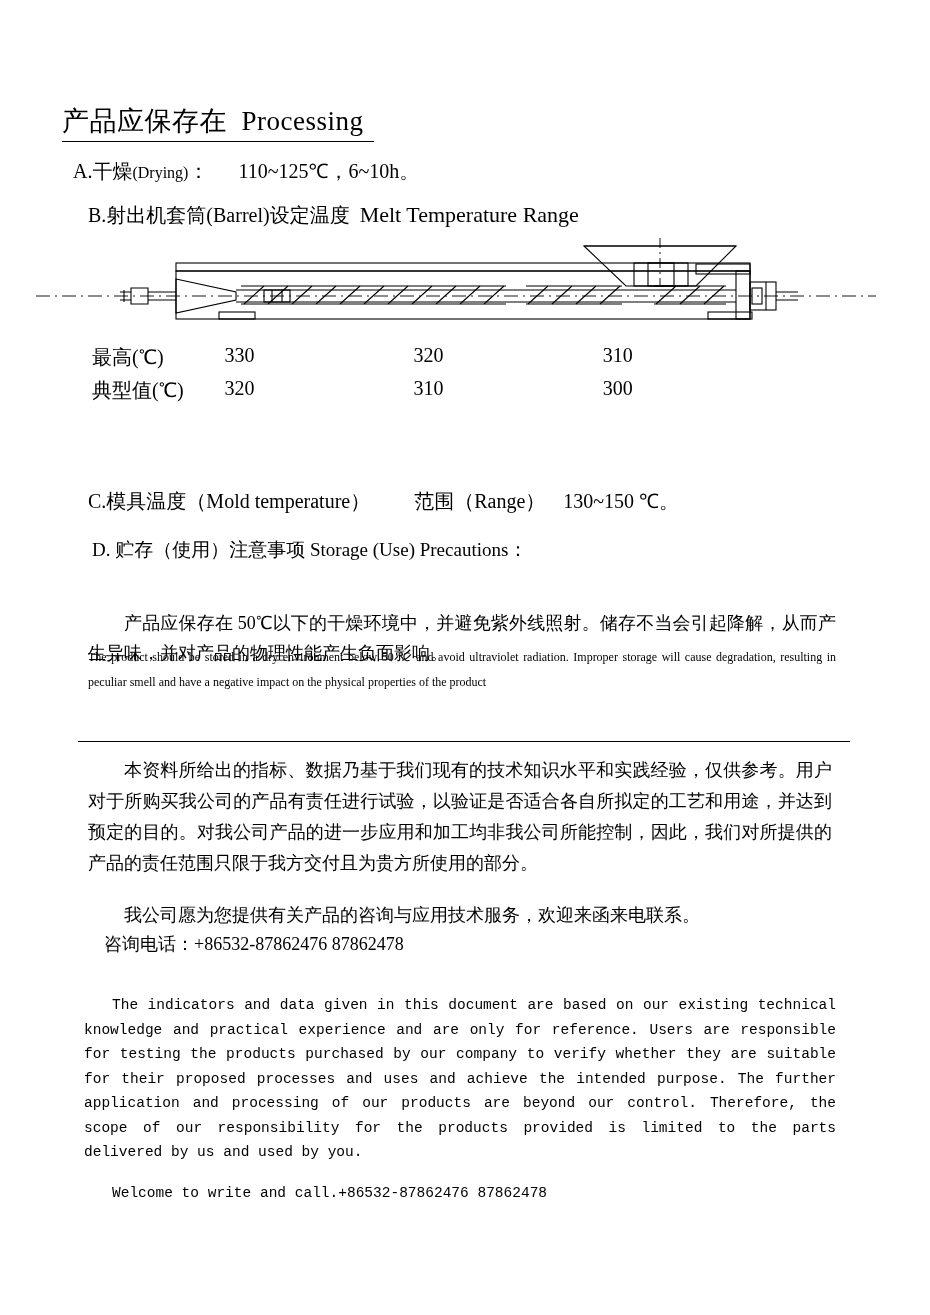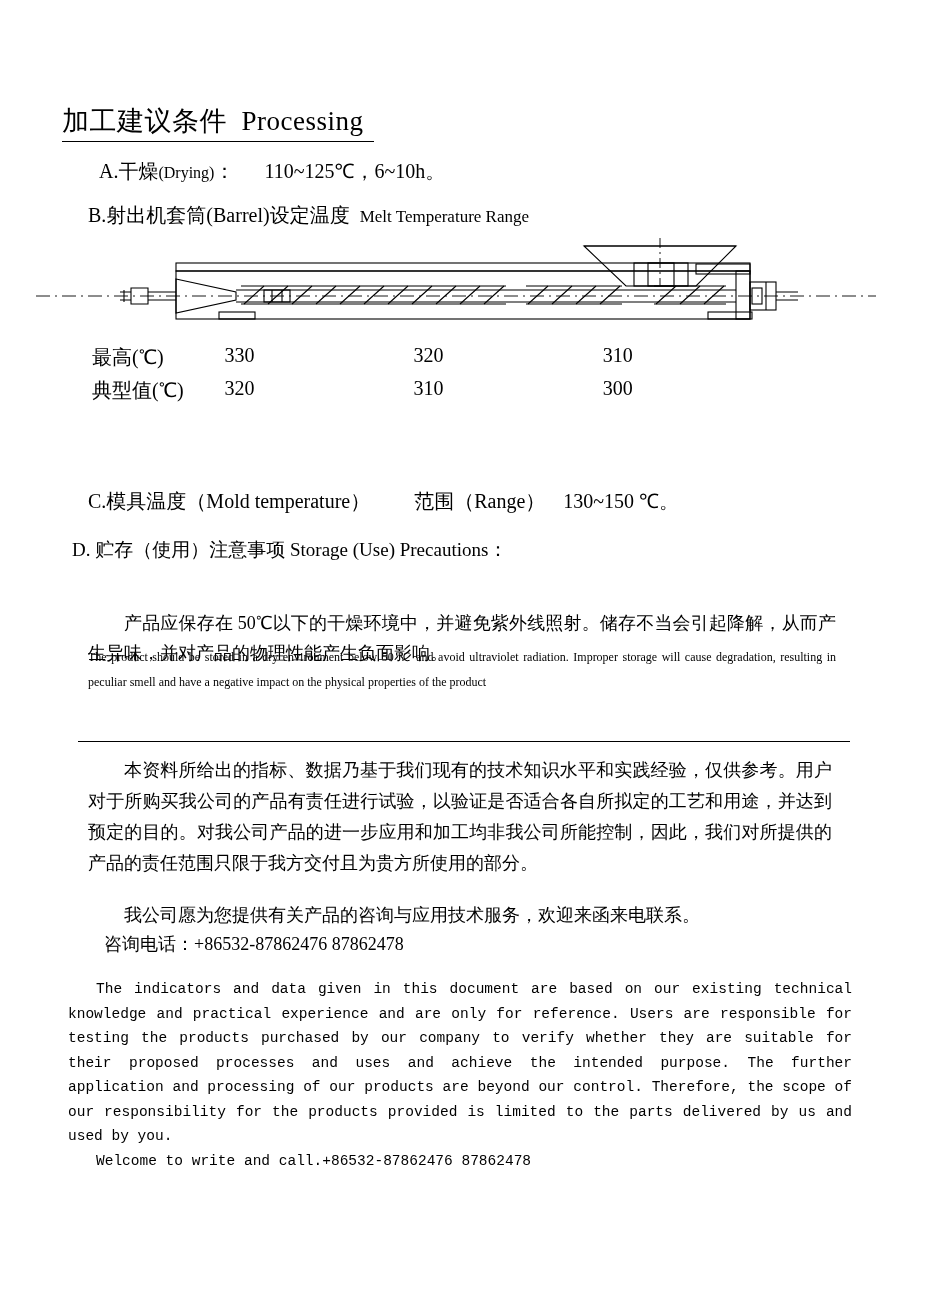--- a/index.html
+++ b/index.html
@@ -37,42 +37,42 @@
   }
   .title-rule {
     margin-top: 3px;
     border-bottom: 1.5px solid #000;
     width: 312px;
   }
 
   
   .line-a {
     position: absolute;
-    left: 99px;
+    left: 73px;
     top: 157px;
     font-size: 20px;
     white-space: nowrap;
   }
   .line-a .small {
     font-size: 16px;
   }
   .line-a .val {
     padding-left: 30px;
   }
 
   
   .line-b {
     position: absolute;
     left: 88px;
     top: 202px;
     font-size: 20px;
     white-space: nowrap;
   }
   .line-b .eng {
-    font-size: 17px;
+    font-size: 22px;
     padding-left: 10px;
   }
 
   
   .diagram {
     position: absolute;
     left: 36px;
     top: 224px;
     width: 840px;
     height: 110px;
@@ -107,21 +107,21 @@
     top: 487px;
     font-size: 20px;
     white-space: nowrap;
   }
   .line-c .sp1 { padding-left: 44px; }
   .line-c .sp2 { padding-left: 18px; }
 
   
   .line-d {
     position: absolute;
-    left: 72px;
+    left: 92px;
     top: 537px;
     font-size: 19px;
     white-space: nowrap;
   }
 
   .para-cn {
     position: absolute;
     left: 88px;
     top: 575px;
     width: 748px;
@@ -185,31 +185,31 @@
   .disc-en {
     position: absolute;
     left: 68px;
     top: 977px;
     width: 784px;
     font-family: "Liberation Mono", monospace;
     font-size: 14.5px;
     line-height: 24.5px;
     text-align: justify;
   }
-  .disc-en p { margin: 0; }
+  .disc-en p { margin: 16px; }
   .disc-en p.indent { text-indent: 28px; }
 </style>
 </head>
 <body>
 
 <div class="page">
 
   <div class="title-block">
     <div class="title-text">
-      <span>加工建议条件</span>&nbsp;&nbsp;<span>Processing</span>
+      <span>产品应保存在</span>&nbsp;&nbsp;<span>Processing</span>
     </div>
     <div class="title-rule"></div>
   </div>
 
   <div class="line-a">
     <span>A.</span><span>干燥</span><span class="small">(Drying)</span><span>：</span><span class="val">110~125℃，6~10h。</span>
   </div>
 
   <div class="line-b">
     <span>B.</span><span>射出机套筒(Barrel)设定温度</span><span class="eng">Melt Temperature Range</span>

